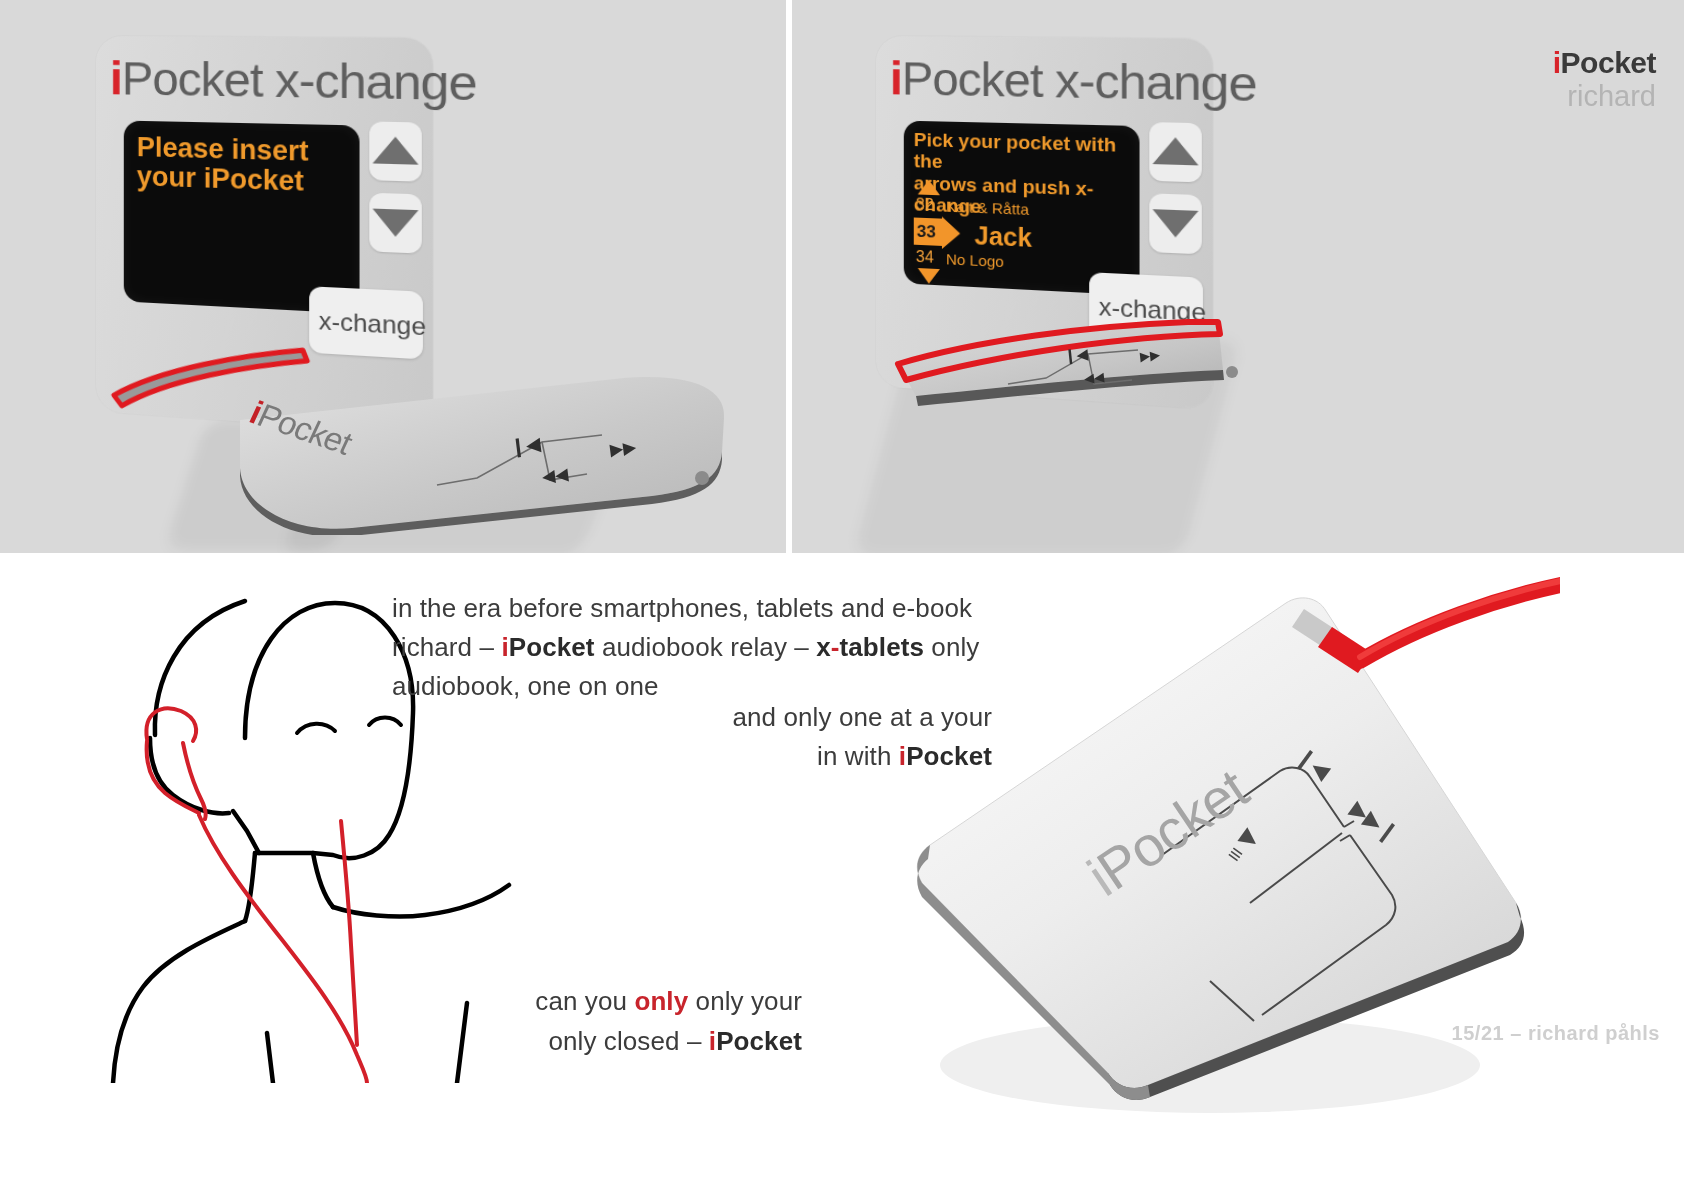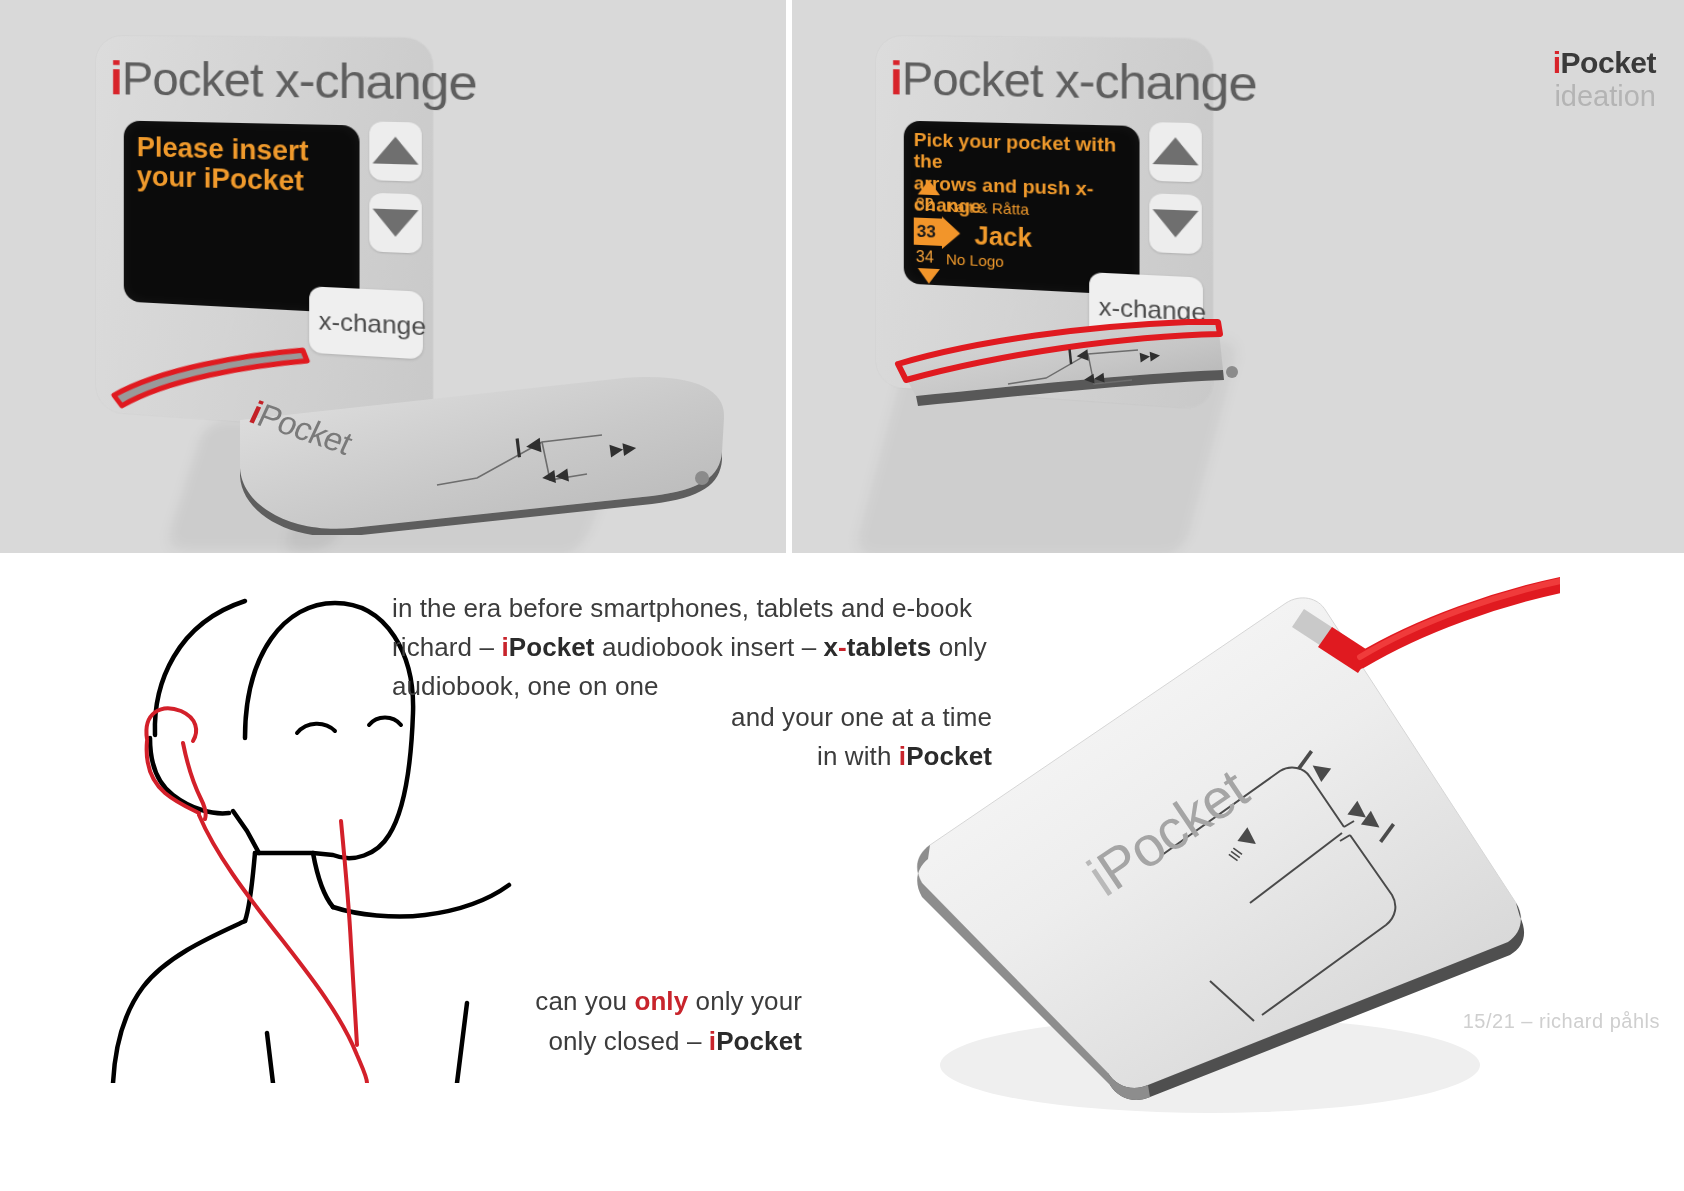--- a/index.html
+++ b/index.html
@@ -55,21 +55,21 @@
   #bottom{position:absolute;left:0;top:553px;width:1684px;height:492px;background:#ffffff;}
 
   .copy{position:absolute;color:#3c3c3c;font-weight:300;line-height:1.5;letter-spacing:.1px;}
   .copy b{font-weight:700;color:#2b2b2b;}
   .copy .red{color:#c8242c;}
 
   #copy-main{left:392px;top:36px;width:620px;font-size:26px;}
   #copy-sub{left:392px;top:145px;width:600px;font-size:26px;text-align:right;}
   #copy-closing{left:430px;top:428px;width:372px;font-size:26px;text-align:right;line-height:1.55;}
 
-  #footer{position:absolute;right:24px;bottom:12px;color:#cfcfcf;font-size:20px;font-weight:400;letter-spacing:.5px;}
+  #footer{position:absolute;right:24px;bottom:0;color:#cfcfcf;font-size:20px;font-weight:700;letter-spacing:.5px;}
 </style>
 </head>
 <body>
 
 <div id="stage">
 
   <div class="panel" id="panel-left">
 
     <div class="kiosk-shadow" style="left:185px;top:420px;width:170px;height:130px;transform:skewX(-18deg);background:rgba(0,0,0,.06);"></div>
     <div class="kiosk-shadow" style="left:300px;top:455px;width:300px;height:100px;transform:skewX(-22deg);background:rgba(0,0,0,.05);"></div>
@@ -131,21 +131,21 @@
   </div>
 
   <div class="panel" id="panel-right">
 
     <div class="kiosk-shadow" style="left:90px;top:340px;width:330px;height:215px;transform:skewX(-15deg);background:rgba(0,0,0,.05);"></div>
 
     <div id="ideation-block">
       <div class="l1">
         <span class="i">i</span><span>Pocket</span>
       </div>
-      <div class="l2">ideation</div>
+      <div class="l2">richard</div>
     </div>
 
     <div class="kiosk" style="left:84px;top:36px;width:322px;height:350px;
                 transform:perspective(900px) rotateY(-9deg) skewY(2.2deg);transform-origin:left center;">
       <div class="kiosk-face"></div>
 
       <div class="brand" style="left:14px;top:14px;font-size:47px;">
         <span class="i">i</span><span>Pocket x-change</span>
       </div>
 
@@ -232,26 +232,26 @@
         <path d="M52 176 C48 150, 66 140, 86 148 C102 155, 104 168, 98 178"></path>
         <path d="M52 178 C50 200, 56 218, 70 230 C82 240, 96 246, 104 250"></path>
         <path d="M88 180 C92 200, 98 220, 106 236 C110 244, 112 250, 110 256"></path>
         <path d="M104 252 C120 290, 150 330, 188 378 C216 414, 246 452, 262 492 C268 506, 272 514, 272 520"></path>
         <path d="M246 258 C250 300, 254 342, 256 382 C258 420, 260 452, 262 482"></path>
       </g>
     </svg>
 
     <div class="copy" id="copy-main">
       <span>in the era before smartphones, tablets and e-book</span><br>
-      <span>richard – </span><b><span class="red">i</span><span>Pocket</span></b><span> audiobook insert – </span><b><span>x</span><span class="red">-</span><span>tablets</span></b><span> only</span><br>
+      <span>richard – </span><b><span class="red">i</span><span>Pocket</span></b><span> audiobook relay – </span><b><span>x</span><span class="red">-</span><span>tablets</span></b><span> only</span><br>
       <span>audiobook, one on one</span>
     </div>
 
     <div class="copy" id="copy-sub">
-      <span>and your one at a time</span><br>
+      <span>and only one at a your</span><br>
       <span>in with </span><b><span class="red">i</span><span>Pocket</span></b>
     </div>
 
     <div class="copy" id="copy-closing">
       <span>can you </span><b class="red">only</b><span> only your</span><br>
       <span>only closed – </span><b><span class="red">i</span><span>Pocket</span></b>
     </div>
 
     <div style="position:absolute;left:880px;top:20px;width:680px;height:560px;">
       <svg viewBox="0 0 680 560" style="width:680px;height:560px;">

